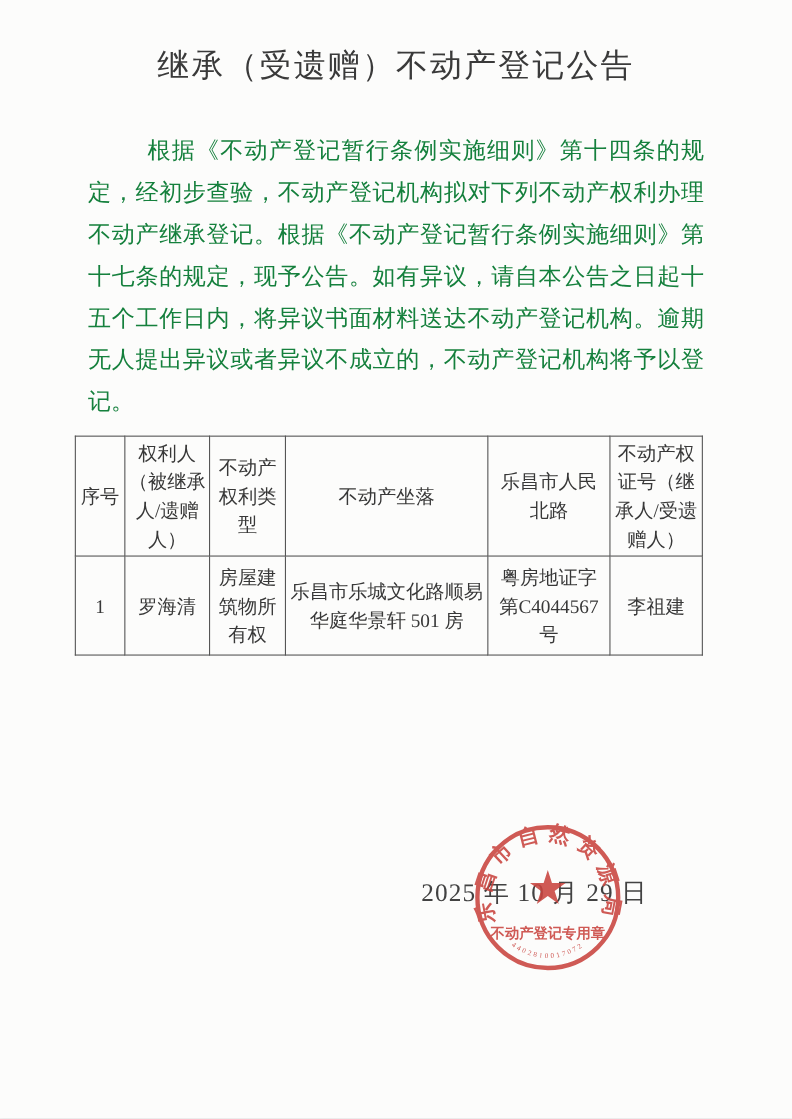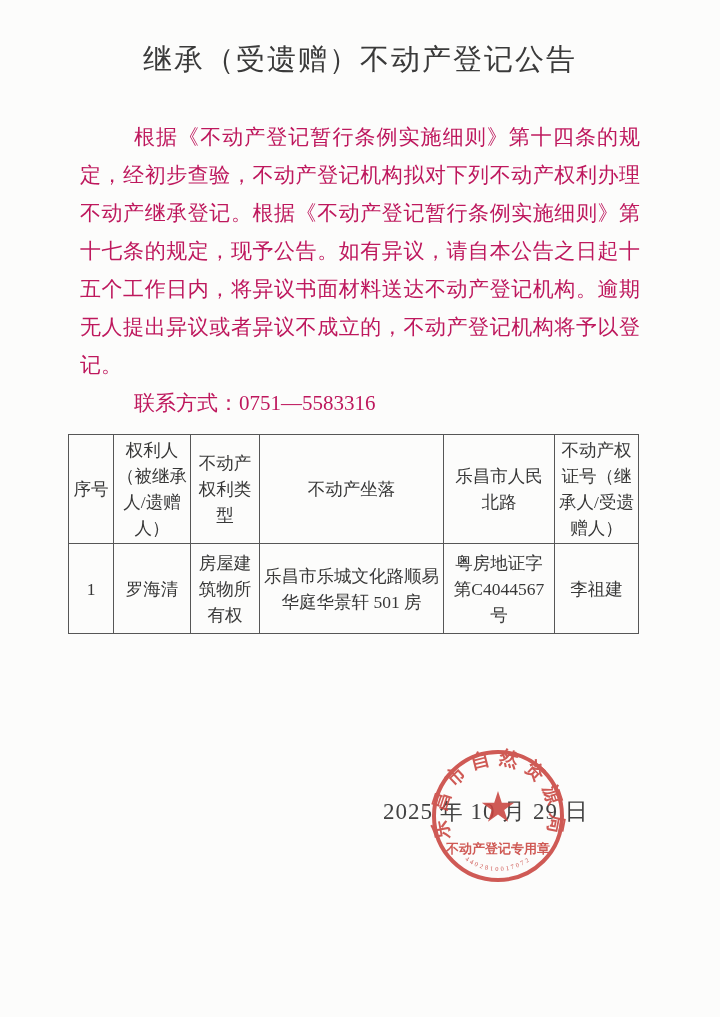--- a/index.html
+++ b/index.html
@@ -22,21 +22,21 @@
     font-weight: 500;
     letter-spacing: 2px;
     color: #3a3a3a;
   }
   .body-text {
     margin: 38px 80px 0 80px;
     width: 560px;
     font-size: 21px;
     line-height: 38px;
     text-align: justify;
-    color: #be185d;
+    color: #15803d;
   }
   .body-text p { text-indent: 54px; }
   .notice-table {
     margin: 12px 0 0 68px;
     width: 570px;
     border-collapse: collapse;
     table-layout: fixed;
     text-align: center;
     color: #383838;
     font-size: 17.5px;
@@ -74,21 +74,20 @@
 </style>
 </head>
 <body>
 
 <div class="page">
 
   <h1 class="doc-title">继承（受遗赠）不动产登记公告</h1>
 
   <div class="body-text">
     <p>根据《不动产登记暂行条例实施细则》第十四条的规定，经初步查验，不动产登记机构拟对下列不动产权利办理不动产继承登记。根据《不动产登记暂行条例实施细则》第十七条的规定，现予公告。如有异议，请自本公告之日起十五个工作日内，将异议书面材料送达不动产登记机构。逾期无人提出异议或者异议不成立的，不动产登记机构将予以登记。</p>
-    <p>联系方式：0751—5583316</p>
   </div>
 
   <table class="notice-table">
     <colgroup>
       <col style="width:45px">
         <col style="width:77px">
         <col style="width:69px">
       <col style="width:184px">
         <col style="width:111px">
         <col style="width:84px">

